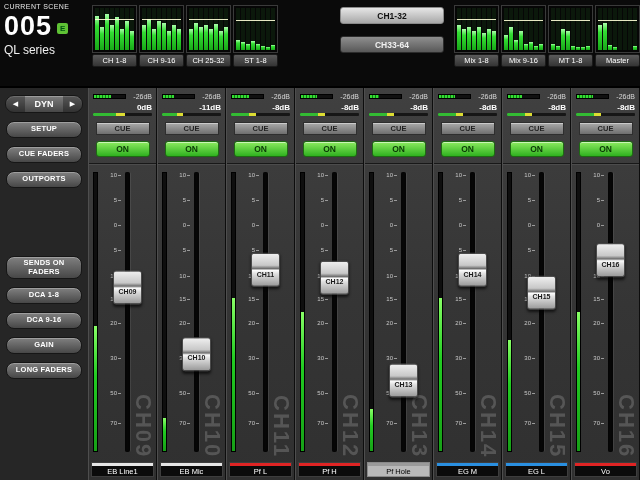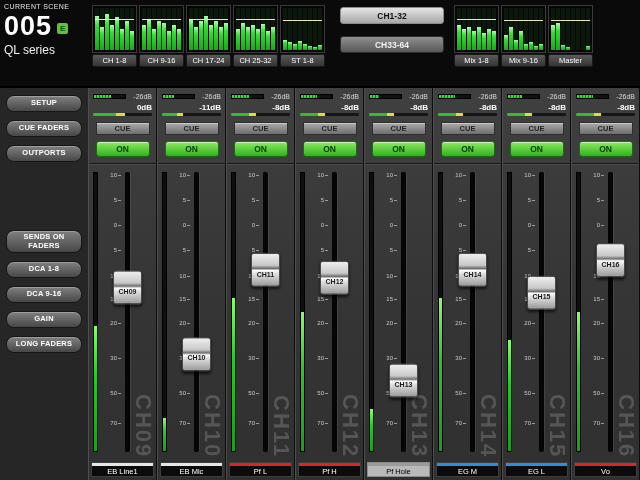--- a/index.html
+++ b/index.html
@@ -170,50 +170,20 @@
             <div class="mbar">
               <div class="mbar-fill" style="height: 50%;"></div>
             </div>
             <div class="peak-line" style="top: 28%;"></div>
           </div>
           <div class="meter-group-label">CH 9-16</div>
         </div>
         <div class="meter-group">
           <div class="meter-area">
             <div class="mbar">
-              <div class="mbar-fill" style="height: 75%;"></div>
-            </div>
-            <div class="mbar">
-              <div class="mbar-fill" style="height: 55%;"></div>
-            </div>
-            <div class="mbar">
-              <div class="mbar-fill" style="height: 70%;"></div>
-            </div>
-            <div class="mbar">
-              <div class="mbar-fill" style="height: 80%;"></div>
-            </div>
-            <div class="mbar">
-              <div class="mbar-fill" style="height: 60%;"></div>
-            </div>
-            <div class="mbar">
-              <div class="mbar-fill" style="height: 70%;"></div>
-            </div>
-            <div class="mbar">
-              <div class="mbar-fill" style="height: 55%;"></div>
-            </div>
-            <div class="mbar">
-              <div class="mbar-fill" style="height: 65%;"></div>
-            </div>
-            <div class="peak-line" style="top: 28%;"></div>
-          </div>
-          <div class="meter-group-label">CH 17-24</div>
-        </div>
-        <div class="meter-group">
-          <div class="meter-area">
-            <div class="mbar">
               <div class="mbar-fill" style="height: 50%;"></div>
             </div>
             <div class="mbar">
               <div class="mbar-fill" style="height: 65%;"></div>
             </div>
             <div class="mbar">
               <div class="mbar-fill" style="height: 55%;"></div>
             </div>
             <div class="mbar">
               <div class="mbar-fill" style="height: 60%;"></div>
@@ -326,20 +296,50 @@
             <div class="mbar">
               <div class="mbar-fill" style="height: 15%;"></div>
             </div>
             <div class="peak-line" style="top: 30%;"></div>
           </div>
           <div class="meter-group-label">Mix 9-16</div>
         </div>
         <div class="meter-group">
           <div class="meter-area">
             <div class="mbar">
+              <div class="mbar-fill" style="height: 15%;"></div>
+            </div>
+            <div class="mbar">
+              <div class="mbar-fill" style="height: 10%;"></div>
+            </div>
+            <div class="mbar">
+              <div class="mbar-fill" style="height: 50%;"></div>
+            </div>
+            <div class="mbar">
+              <div class="mbar-fill" style="height: 45%;"></div>
+            </div>
+            <div class="mbar">
+              <div class="mbar-fill" style="height: 10%;"></div>
+            </div>
+            <div class="mbar">
+              <div class="mbar-fill" style="height: 8%;"></div>
+            </div>
+            <div class="mbar">
+              <div class="mbar-fill" style="height: 8%;"></div>
+            </div>
+            <div class="mbar">
+              <div class="mbar-fill" style="height: 10%;"></div>
+            </div>
+            <div class="peak-line" style="top: 30%;"></div>
+          </div>
+          <div class="meter-group-label">MT 1-8</div>
+        </div>
+        <div class="meter-group">
+          <div class="meter-area">
+            <div class="mbar">
               <div class="mbar-fill" style="height: 60%;"></div>
             </div>
             <div class="mbar">
               <div class="mbar-fill" style="height: 65%;"></div>
             </div>
             <div class="mbar">
               <div class="mbar-fill" style="height: 12%;"></div>
             </div>
             <div class="mbar">
               <div class="mbar-fill" style="height: 8%;"></div>
@@ -357,20 +357,25 @@
               <div class="mbar-fill" style="height: 10%;"></div>
             </div>
             <div class="peak-line" style="top: 30%;"></div>
           </div>
           <div class="meter-group-label">Master</div>
         </div>
       </div>
   </header>
 
   <aside class="sidebar">
+    <div class="dyn-control">
+      <div class="dyn-arrow">◀</div>
+      <div class="dyn-label">DYN</div>
+      <div class="dyn-arrow">▶</div>
+    </div>
     <div id="sidebar-top">
         <div class="side-btn">SETUP</div>
         <div class="side-btn">CUE FADERS</div>
         <div class="side-btn">OUTPORTS</div>
       </div>
     <div id="sidebar-bottom">
         <div class="side-btn">SENDS ON FADERS</div>
         <div class="side-btn">DCA 1-8</div>
         <div class="side-btn">DCA 9-16</div>
         <div class="side-btn">GAIN</div>

